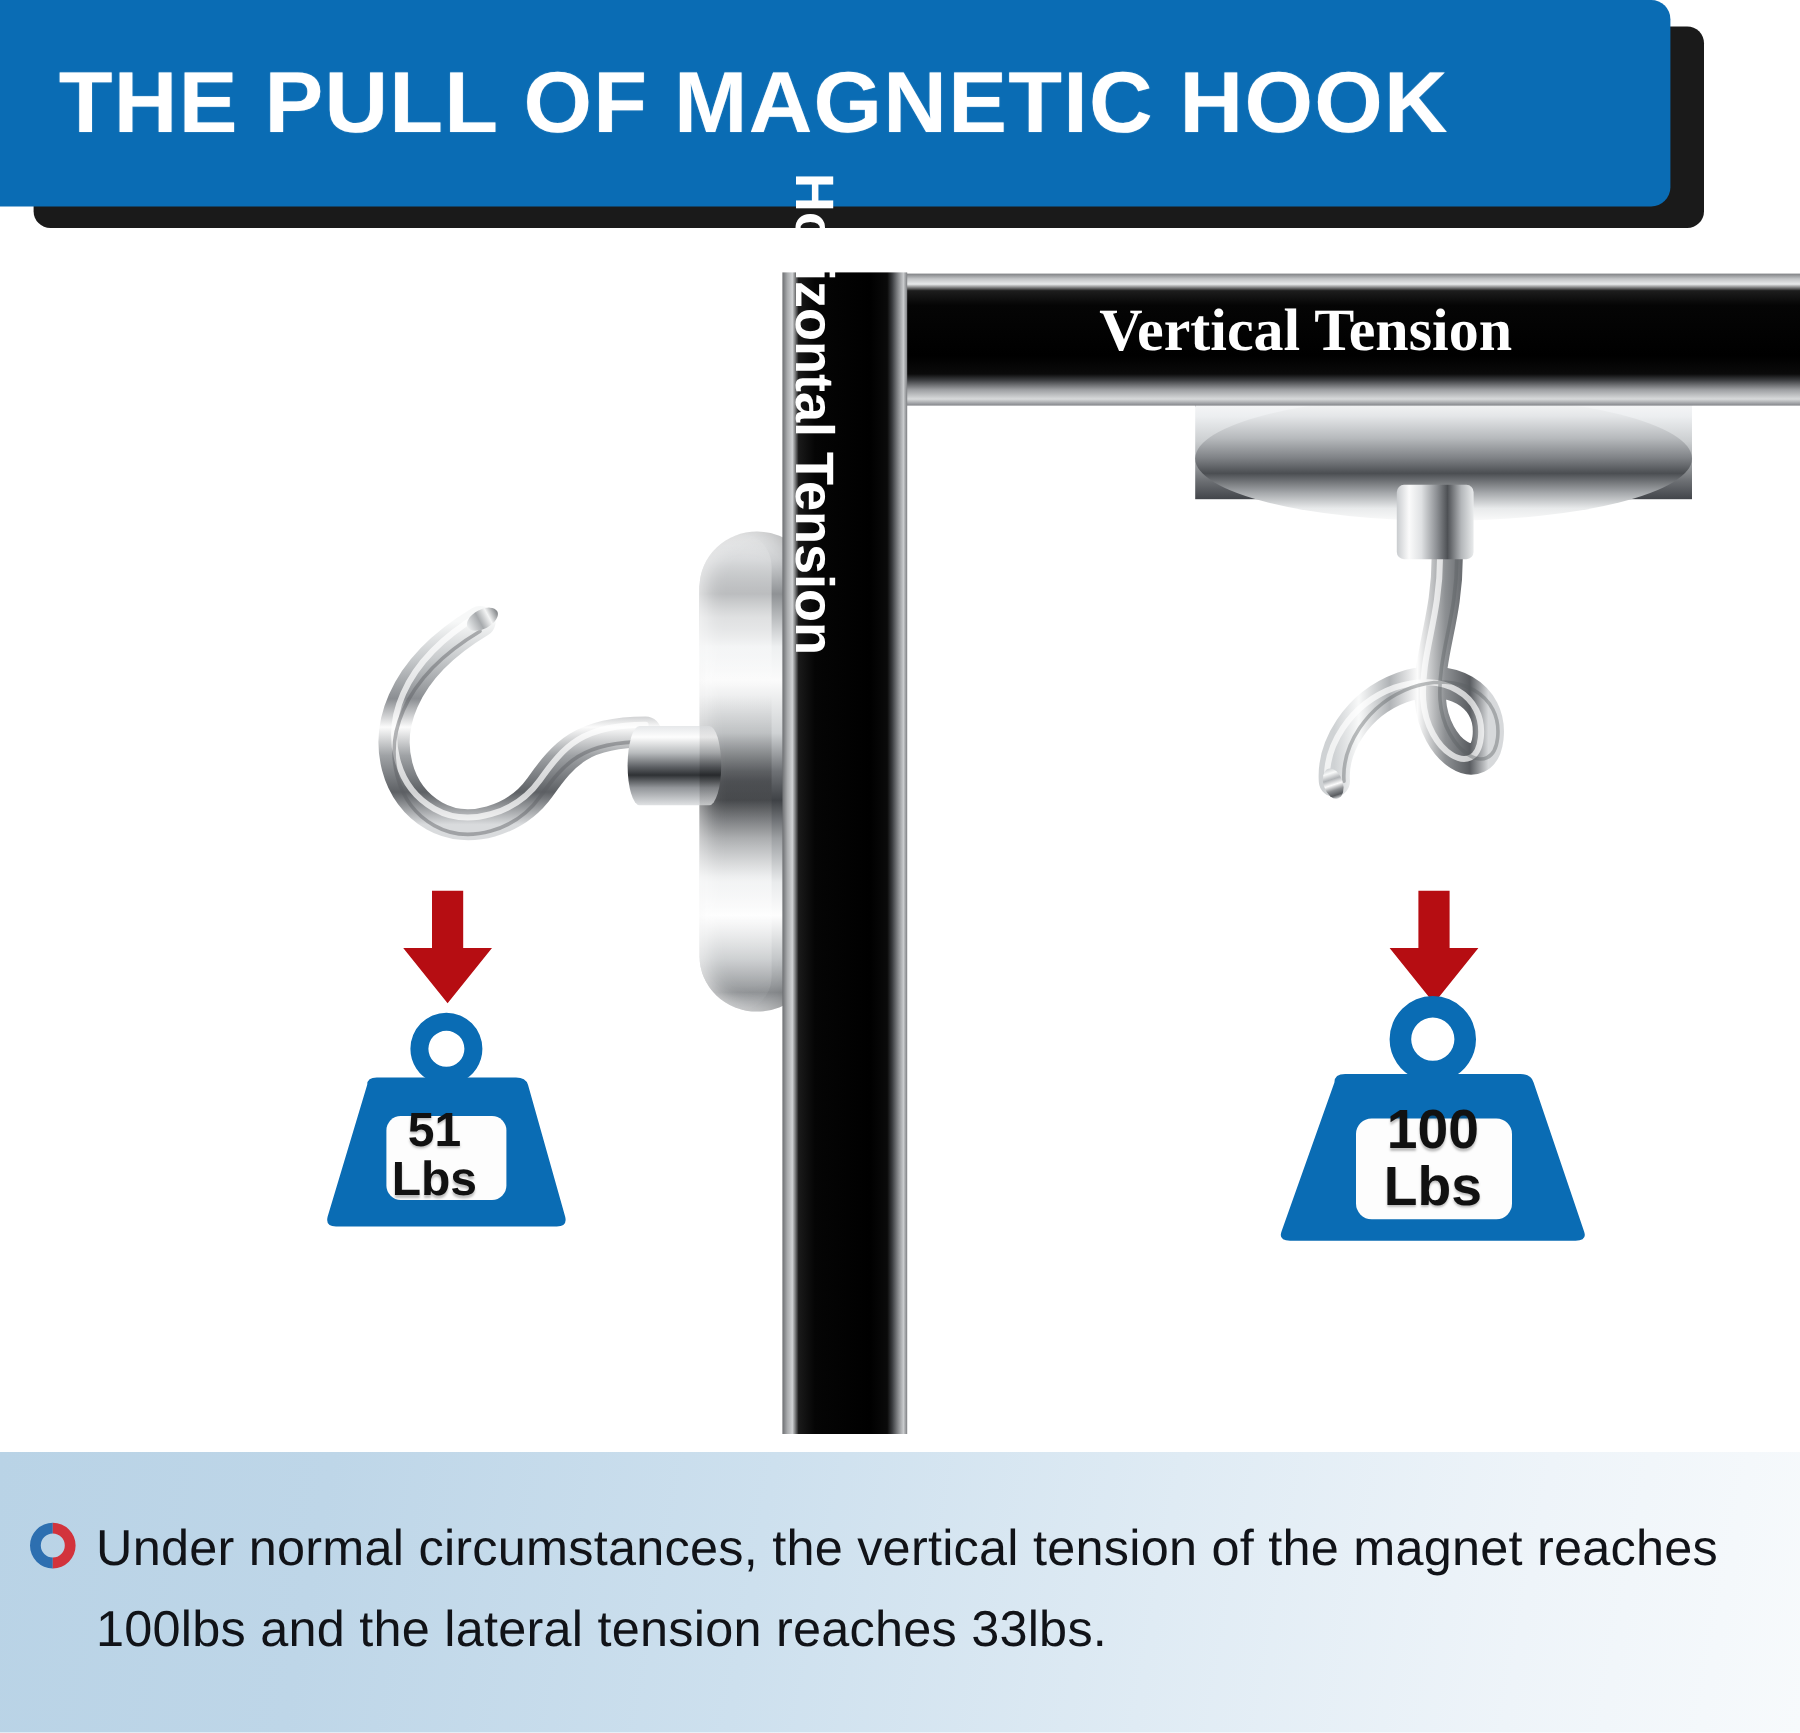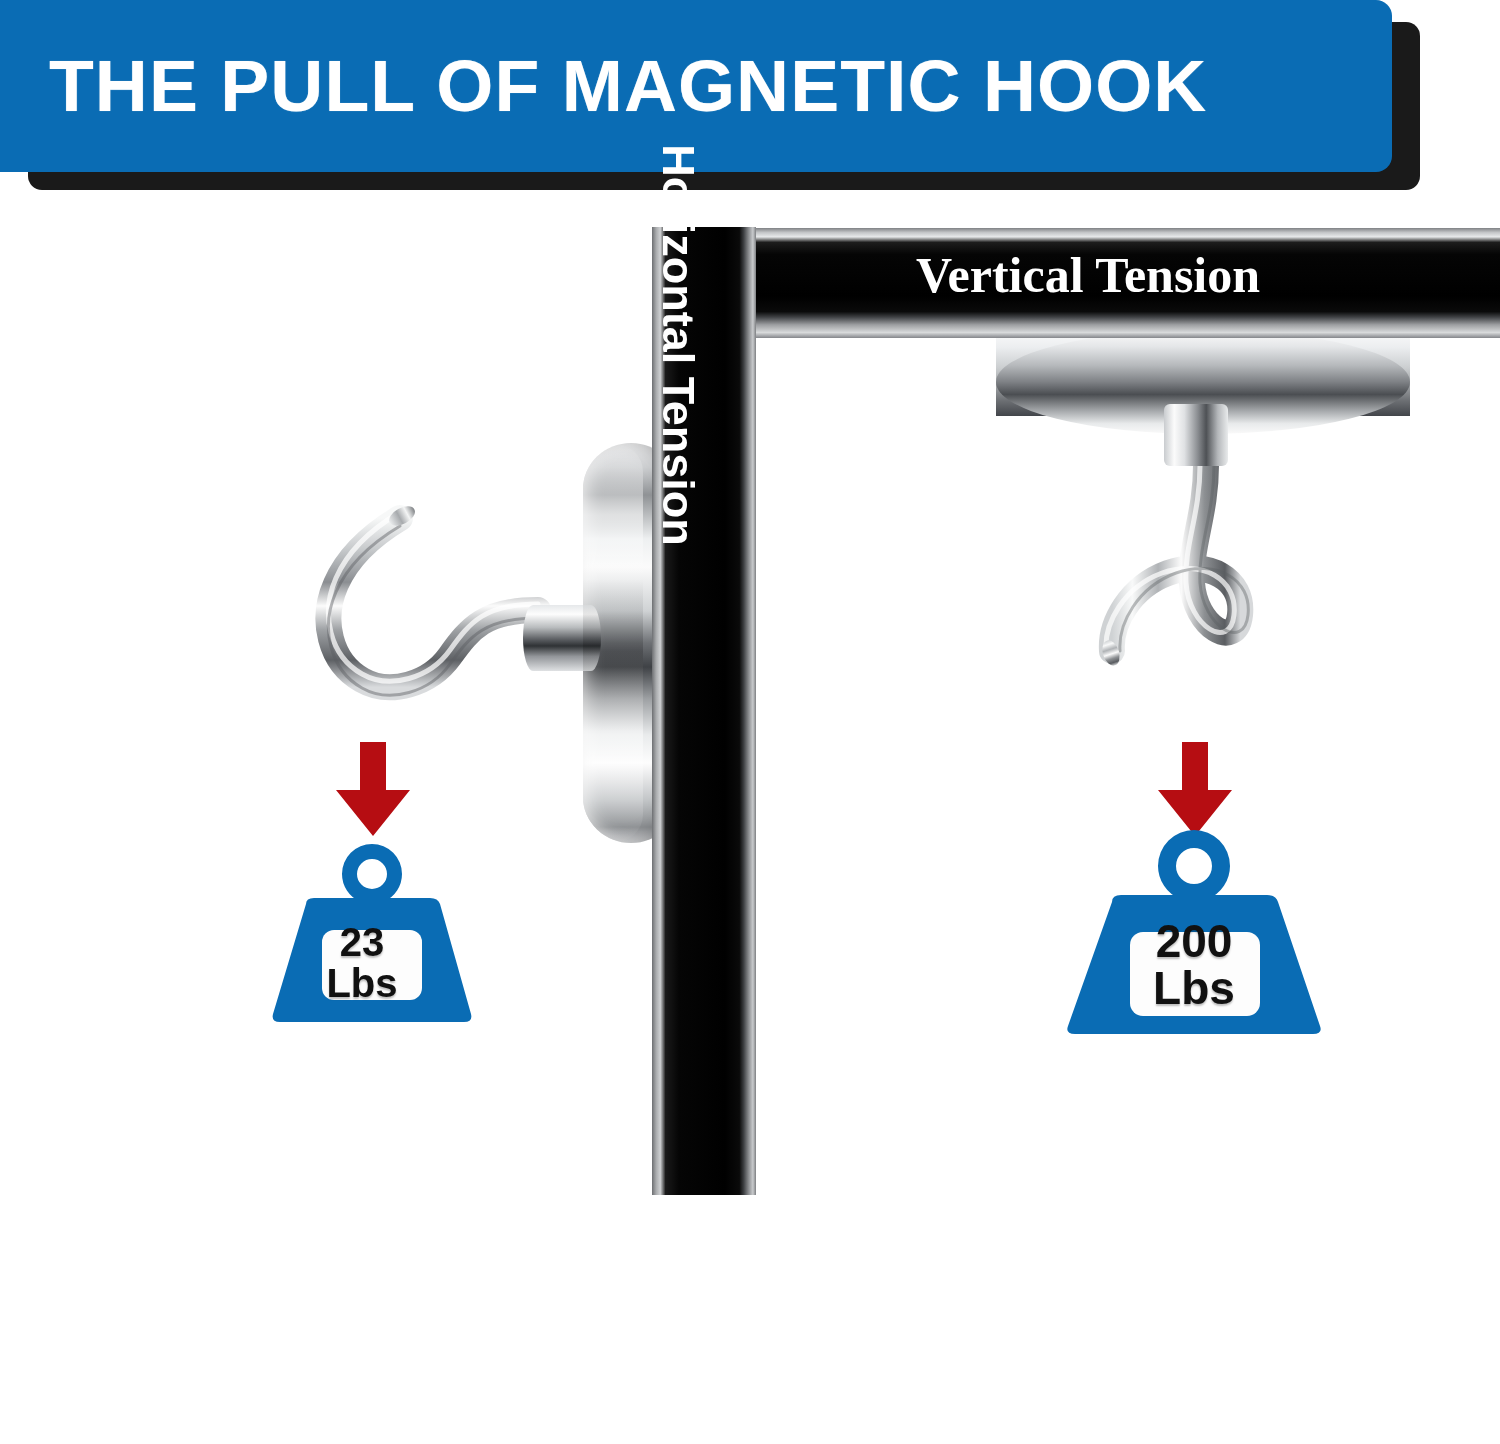--- a/index.html
+++ b/index.html
@@ -311,21 +311,21 @@
       <g fill="#0a6cb4">
         <path d="M 106 2 a 30 30 0 0 0 -30 30 a 30 30 0 0 0 18 27.5 L 94 66 L 118 66 L 118 59.5
                  A 30 30 0 0 0 136 32 A 30 30 0 0 0 106 2 Z
                  M 106 17 a 15 15 0 1 1 0 30 a 15 15 0 0 1 0 -30 Z"></path>
         <path d="M 40 62 Q 40 56 48 56 L 164 56 Q 172 56 174 62 L 205 172 Q 207 180 198 180
                  L 14 180 Q 5 180 7 172 Z"></path>
       </g>
       <rect x="56" y="88" width="100" height="70" rx="12" fill="#fdfdfd"></rect>
     </svg>
     <div class="weight-label" style="left:310px; top:922px; width:104px; font-size:40px;">
-      <div>23</div>
+      <div>51</div>
       <div>Lbs</div>
     </div>
 
     <div id="magnet-right-top"></div>
     <div id="magnet-right-body"></div>
     <div id="magnet-right-disc"></div>
     <div id="magnet-right-stud"></div>
 
     <svg class="hook-svg" style="left:1040px; top:455px;" width="330" height="290" viewBox="0 0 330 290">
       <defs>
@@ -356,20 +356,31 @@
       <g fill="#0a6cb4">
         <path d="M 136 2 a 36 36 0 0 0 -36 36 a 36 36 0 0 0 22 33 L 122 78 L 150 78 L 150 71
                  A 36 36 0 0 0 172 38 A 36 36 0 0 0 136 2 Z
                  M 136 20 a 18 18 0 1 1 0 36 a 18 18 0 0 1 0 -36 Z"></path>
         <path d="M 54 74 Q 54 67 63 67 L 209 67 Q 218 67 220 74 L 262 198 Q 265 206 255 206
                  L 17 206 Q 7 206 10 198 Z"></path>
       </g>
       <rect x="72" y="104" width="130" height="84" rx="13" fill="#fdfdfd"></rect>
     </svg>
     <div class="weight-label" style="left:1130px; top:918px; width:128px; font-size:46px;">
-      <div>200</div>
+      <div>100</div>
       <div>Lbs</div>
     </div>
 
   </div>
 
+  <div id="caption-box">
+    <div id="caption-inner">
+      <div id="caption-row">
+        <svg id="pole-icon" width="44" height="44" viewBox="0 0 44 44">
+          <path d="M 22 3 A 19 19 0 0 0 22 41 L 22 32 A 10 10 0 0 1 22 12 Z" fill="#2d6fb0"></path>
+          <path d="M 22 3 A 19 19 0 0 1 22 41 L 22 32 A 10 10 0 0 0 22 12 Z" fill="#d2333c"></path>
+        </svg>
+        <div id="caption-text">Under normal circumstances, the vertical tension of the magnet reaches 100lbs and the lateral tension reaches 33lbs.</div>
+      </div>
+    </div>
+  </div>
 
 </div>
 
 </body></html>

